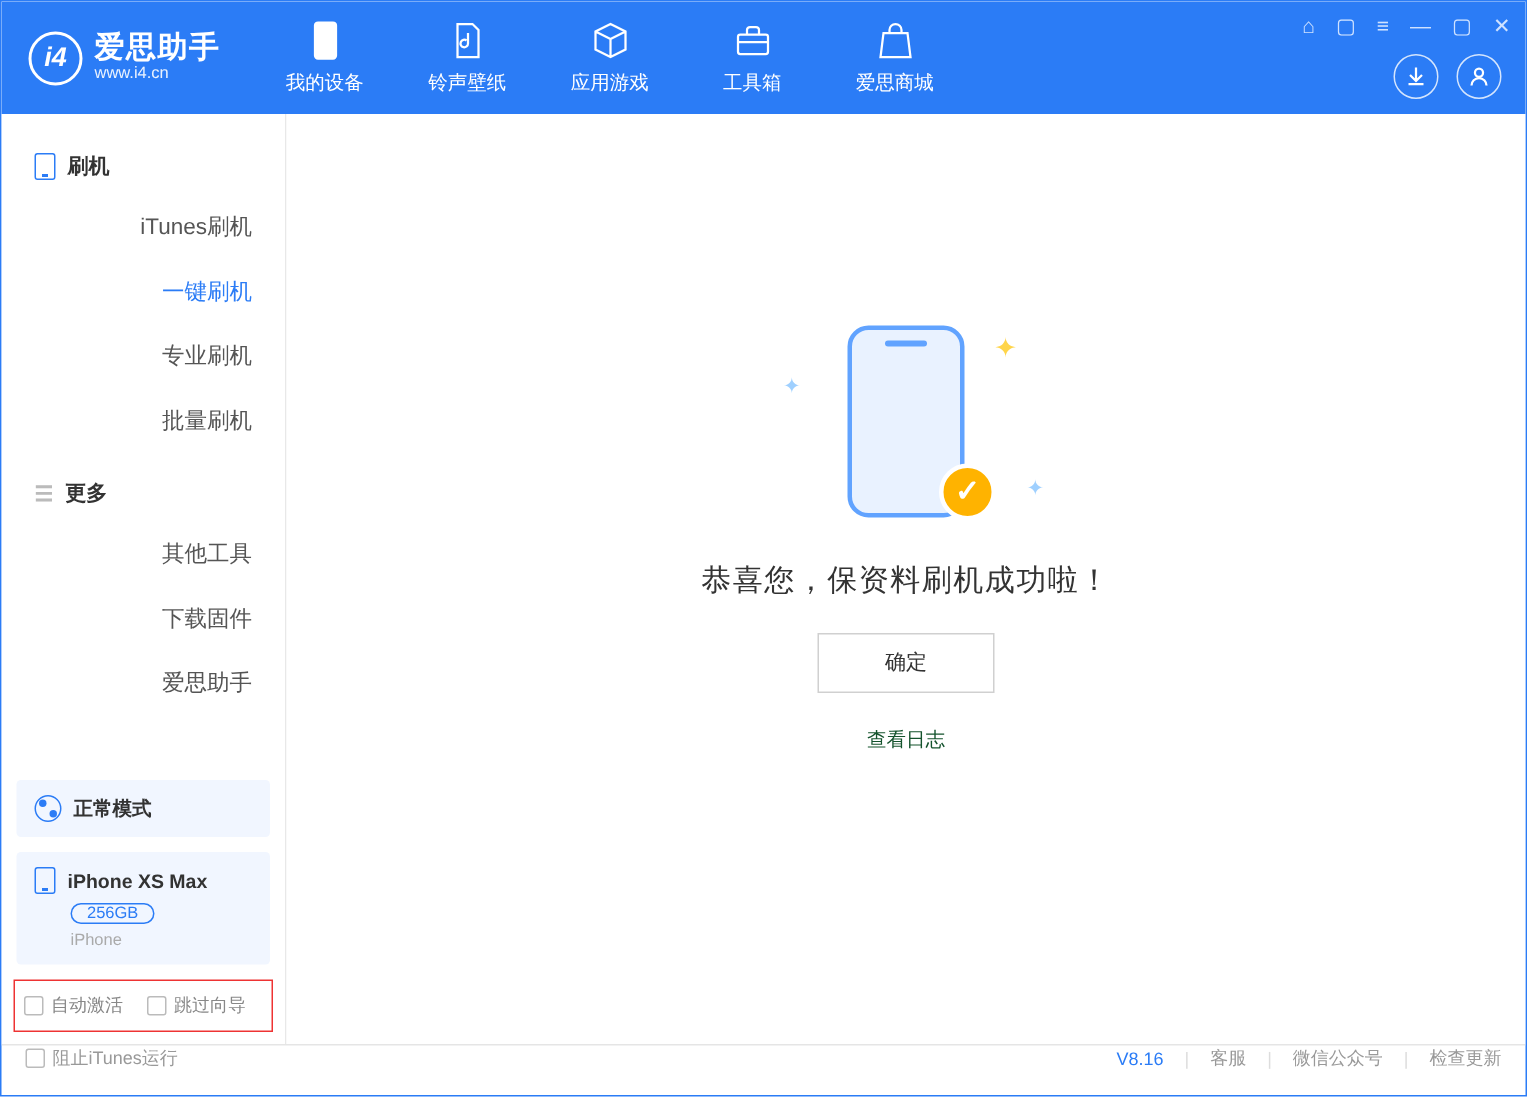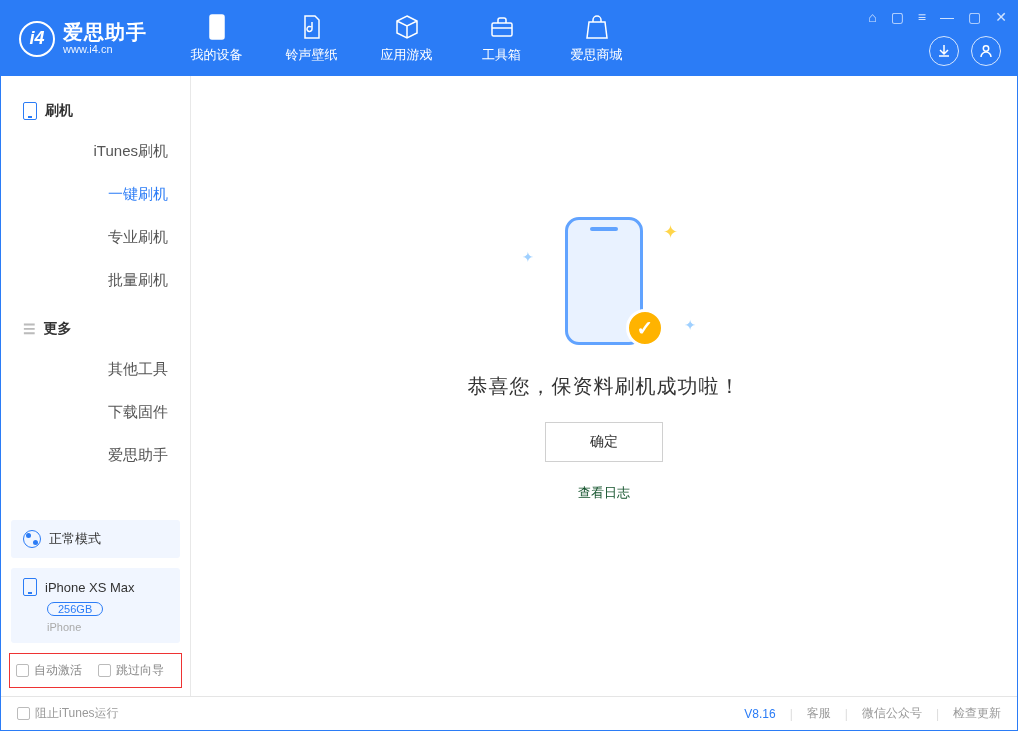--- a/index.html
+++ b/index.html
@@ -25,21 +25,21 @@
 
 .body-wrap { display: flex; height: calc(100% - 75px - 34px); }
 .sidebar { width: 190px; border-right: 1px solid #e8e8e8; display: flex; flex-direction: column; background: #fff; }
 .side-scroll { flex: 1; overflow: auto; padding-top: 16px; }
 .side-group { margin-bottom: 8px; text-align: right; }
 .side-group-header { display: flex; align-items: center; gap: 8px; padding: 10px 22px; color: #333; font-size: 14px; font-weight: bold; }
 .side-item { padding: 12px 22px 12px 54px; font-size: 15px; color: #555; cursor: pointer; }
 .side-item.active { color: #2b7cf6; }
 .device-boxes { padding: 10px; display: flex; flex-direction: column; gap: 10px; }
 .dbox { background: #f1f6ff; border-radius: 3px; padding: 10px 12px; }
-.dbox-row { display: flex; align-items: center; gap: 8px; font-size: 13px; color: #333; font-weight: normal; }
+.dbox-row { display: flex; align-items: center; gap: 8px; font-size: 13px; color: #333; font-weight: bold; }
 .mode-icon { width: 18px; height: 18px; border: 1.8px solid #2b7cf6; border-radius: 50%; position: relative; }
 .mode-icon::before, .mode-icon::after { content: ""; position: absolute; background: #2b7cf6; border-radius: 50%; }
 .mode-icon::before { width: 5px; height: 5px; top: 2px; left: 2px; }
 .mode-icon::after { width: 5px; height: 5px; bottom: 2px; right: 2px; }
 .phone-icon-sm { width: 14px; height: 18px; border: 1.5px solid #2b7cf6; border-radius: 2px; position: relative; }
 .phone-icon-sm::after { content: ""; width: 4px; height: 1.5px; background: #2b7cf6; position: absolute; bottom: 1.5px; left: 50%; transform: translateX(-50%); }
 .capacity-badge { display: inline-block; border: 1px solid #2b7cf6; color: #2b7cf6; border-radius: 10px; padding: 0px 10px; font-size: 11px; margin-top: 6px; margin-left: 24px; }
 .device-type { font-size: 11px; color: #aaa; margin-left: 24px; margin-top: 4px; }
 .checkbox-row-outer { border: 1.5px solid #e33; margin: 0 8px 8px 8px; padding: 8px 6px; display: flex; gap: 16px; }
 .cb { display: flex; align-items: center; gap: 5px; font-size: 12px; color: #888; cursor: pointer; }
@@ -53,21 +53,21 @@
 .check-badge { position: absolute; right: 30px; bottom: 4px; width: 38px; height: 38px; background: #ffb300; border-radius: 50%; border: 3px solid #fff; display: flex; align-items: center; justify-content: center; color: #fff; font-size: 20px; font-weight: bold; }
 .spark { position: absolute; font-size: 14px; }
 .spark.s1 { color: #9fd0ff; top: 38px; left: 8px; }
 .spark.s2 { color: #ffd54a; top: 10px; right: 16px; font-size: 18px; }
 .spark.s3 { color: #9fd0ff; bottom: 18px; right: -2px; }
 .success-text { font-size: 20px; color: #333; font-weight: 500; letter-spacing: 1px; }
 .confirm-btn { border: 1px solid #d0d0d0; background: #fff; padding: 10px 44px; font-size: 14px; color: #333; cursor: pointer; }
 .log-link { font-size: 13px; color: #14532d; cursor: pointer; }
 
 
-.footer { height: 34px; border-top: 1px solid #e5e5e5; display: flex; align-items: center; padding: 0 16px; font-size: 12px; color: #999; }
+.footer { height: 34px; border-top: 1px solid #e5e5e5; display: flex; align-items: flex-start; padding: 0 16px; font-size: 12px; color: #999; }
 .footer .cb { color: #999; }
 .footer-right { margin-left: auto; display: flex; align-items: center; gap: 14px; }
 .footer-right .sep { color: #ddd; }
 .version { color: #2b7cf6; }
 .flink { cursor: pointer; }
 
 
 .ic { fill: #fff; }
 </style>
 </head>

